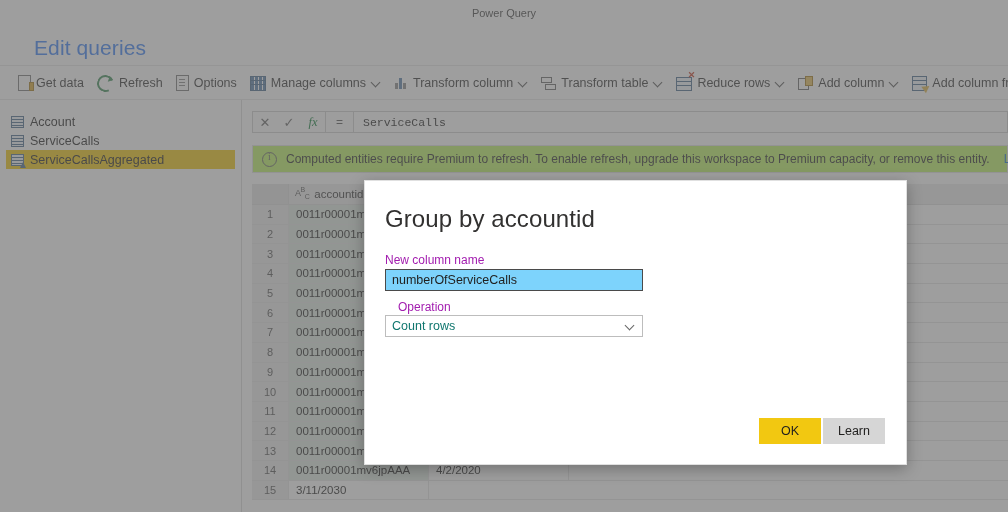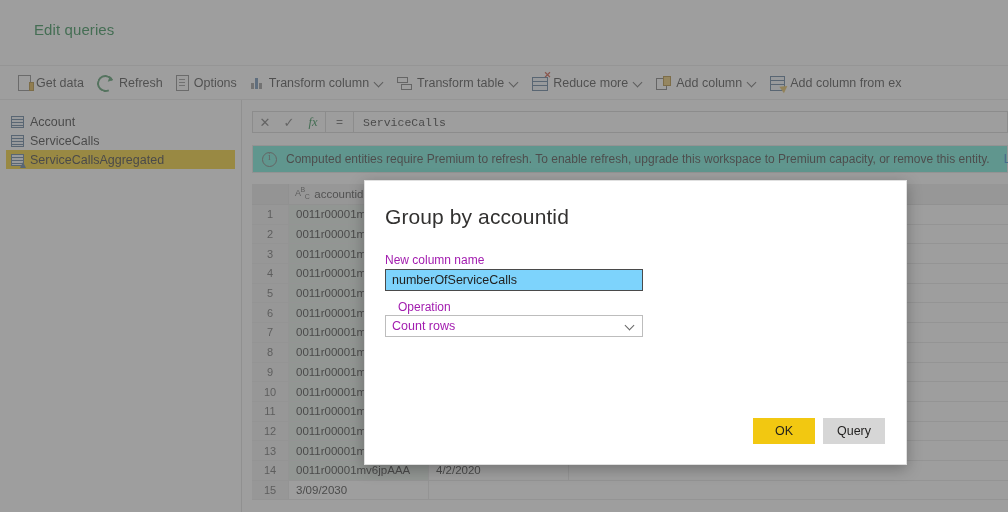--- a/index.html
+++ b/index.html
@@ -28,23 +28,23 @@
   .titlebar {
     position: absolute;
     left: 0; top: 0;
     width: 1008px; height: 66px;
     background: #ffffff;
     border-bottom: 1px solid #e6e6e6;
     box-sizing: border-box;
   }
   .app-title {
     position: absolute;
-    left: 34px; top: 21px;
-    font-size: 15px;
-    color: #15803d;
+    left: 34px; top: 36px;
+    font-size: 21px;
+    color: #3b82f6;
     letter-spacing: 0.1px;
   }
   .product-label {
     position: absolute;
     left: 0; top: 7px;
     width: 1008px;
     text-align: center;
     font-size: 11px;
     color: #444444;
   }
@@ -381,21 +381,21 @@
     font-size: 11.5px;
     color: #222;
     margin-right: 0;
   }
 
   
   .info-bar {
     position: absolute;
     left: 10px; top: 45px;
     right: 0; height: 28px;
-    background: #5eead4;
+    background: #bef264;
     border: 1px solid #e2e2e2;
     box-sizing: border-box;
     display: flex;
     align-items: center;
     padding-left: 9px;
     font-size: 12px;
     color: #2b2b2b;
     white-space: nowrap;
   }
   .info-ico {
@@ -507,21 +507,21 @@
     width: 543px; height: 285px;
     background: #ffffff;
     border: 1px solid #e0e0e0;
     box-shadow: 0 4px 14px rgba(0,0,0,0.28);
     box-sizing: border-box;
     z-index: 60;
   }
   .dlg-title {
     position: absolute;
     left: 20px; top: 24px;
-    font-size: 21px;
+    font-size: 24px;
     color: #323130;
     letter-spacing: 0.1px;
   }
   .dlg-field-label {
     position: absolute;
     left: 20px;
     font-size: 12px;
     color: #a21caf;
   }
   #lbl-newcol { top: 72px; }
@@ -547,21 +547,21 @@
     left: 20px; top: 134px;
     width: 258px; height: 22px;
   }
   .dlg-select {
     width: 100%; height: 22px;
     box-sizing: border-box;
     border: 1px solid #bdbdbd;
     background: #ffffff;
     font-family: "Liberation Sans", sans-serif;
     font-size: 12.5px;
-    color: #a21caf;
+    color: #0f766e;
     padding: 0 22px 0 6px;
     -webkit-appearance: none;
     -moz-appearance: none;
     appearance: none;
     outline: none;
   }
   .sel-chev {
     position: absolute;
     right: 9px; top: 7px;
     width: 8px; height: 8px;
@@ -574,21 +574,21 @@
     width: 6px; height: 6px;
     border-right: 1.2px solid #666;
     border-bottom: 1.2px solid #666;
     transform: rotate(45deg);
   }
 
   .dlg-buttons {
     position: absolute;
     right: 21px; bottom: 20px;
     display: flex;
-    gap: 8px;
+    gap: 2px;
     margin-left: 27px;
   }
   .btn {
     min-width: 62px;
     height: 26px;
     border: none;
     font-family: "Liberation Sans", sans-serif;
     font-size: 12.5px;
     color: #201f1e;
     cursor: pointer;
@@ -596,56 +596,62 @@
   }
   .btn-primary { background: #f2c811; }
   .btn-secondary { background: #d6d6d6; }
 </style>
 </head>
 <body>
 
 <div id="app-root">
 
   <div class="titlebar">
+    <div class="product-label">Power Query</div>
     <div class="app-title">Edit queries</div>
   </div>
 
   <div class="ribbon">
 
     <div class="rb-item">
       <span class="ico ico-doc"></span>
       <span class="rb-label">Get data</span>
     </div>
 
     <div class="rb-item">
       <span class="ico ico-refresh"></span>
       <span class="rb-label">Refresh</span>
     </div>
 
     <div class="rb-item">
       <span class="ico ico-options"></span>
       <span class="rb-label">Options</span>
     </div>
 
+    <div class="rb-item">
+      <span class="ico ico-grid"></span>
+      <span class="rb-label">Manage columns</span>
+      <span class="rb-chev"></span>
+    </div>
 
     <div class="rb-item">
       <span class="ico ico-bars"></span>
       <span class="rb-label">Transform column</span>
       <span class="rb-chev"></span>
     </div>
 
     <div class="rb-item">
       <span class="ico ico-ttable"></span>
       <span class="rb-label">Transform table</span>
       <span class="rb-chev"></span>
     </div>
 
     <div class="rb-item">
       <span class="ico ico-reduce"></span>
-      <span class="rb-label">Reduce more</span>
+      <span class="rb-label">Reduce rows</span>
       <span class="rb-chev"></span>
     </div>
 
     <div class="rb-item">
       <span class="ico ico-addcol"></span>
       <span class="rb-label">Add column</span>
       <span class="rb-chev"></span>
     </div>
 
     <div class="rb-item">
@@ -780,21 +786,21 @@
               <div class="gc gc-c3"></div>
             </div>
             <div class="grid-row">
               <div class="gc gc-rownum">14</div>
               <div class="gc gc-c1">0011r00001mv6jpAAA</div>
               <div class="gc gc-c2">4/2/2020</div>
               <div class="gc gc-c3"></div>
             </div>
             <div class="grid-row">
               <div class="gc gc-rownum">15</div>
-              <div class="gc gc-c2">3/09/2030</div>
+              <div class="gc gc-c2">3/11/2030</div>
               <div class="gc gc-c3"></div>
             </div>
           </div>
       </div>
 
     </div>
   </div>
 </div>
 
 <div id="overlay"></div>
@@ -806,15 +812,15 @@
   <input class="dlg-input" id="inp-newcol" type="text" value="numberOfServiceCalls" style="">
 
   <div class="dlg-field-label" id="lbl-operation">Operation</div>
   <div class="dlg-select-wrap">
     <select class="dlg-select" id="sel-operation"><option value="Count rows">Count rows</option></select>
     <span class="sel-chev"></span>
   </div>
 
   <div class="dlg-buttons">
     <button class="btn btn-primary">OK</button>
-    <button class="btn btn-secondary">Query</button>
+    <button class="btn btn-secondary">Learn</button>
   </div>
 </div>
 
 </body></html>

